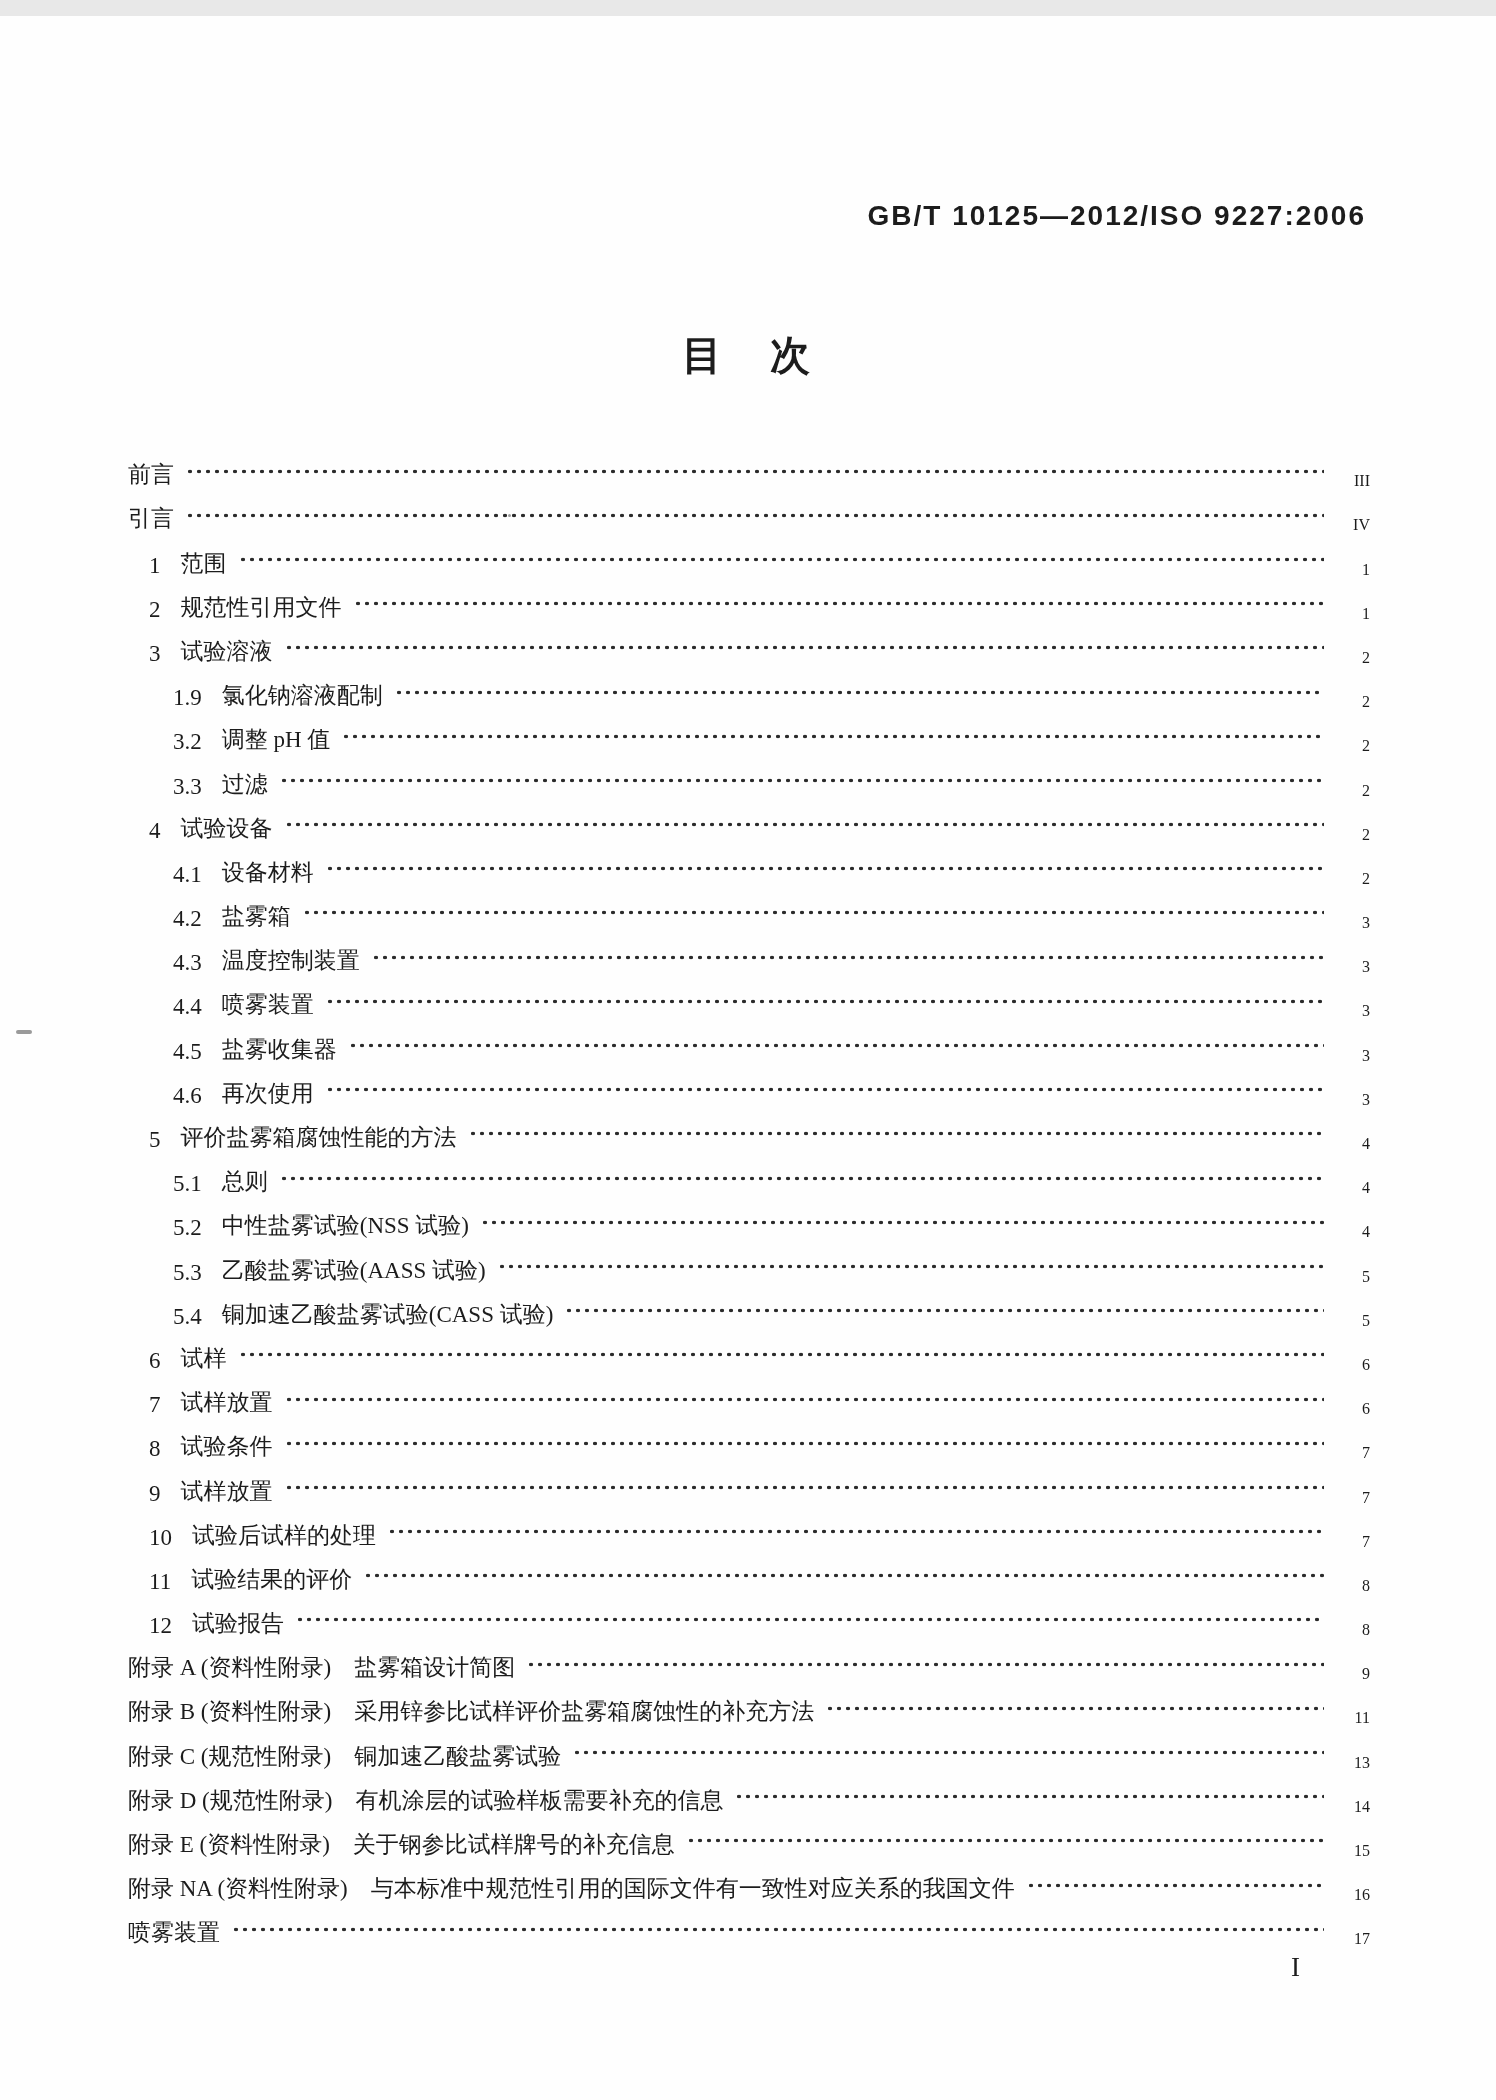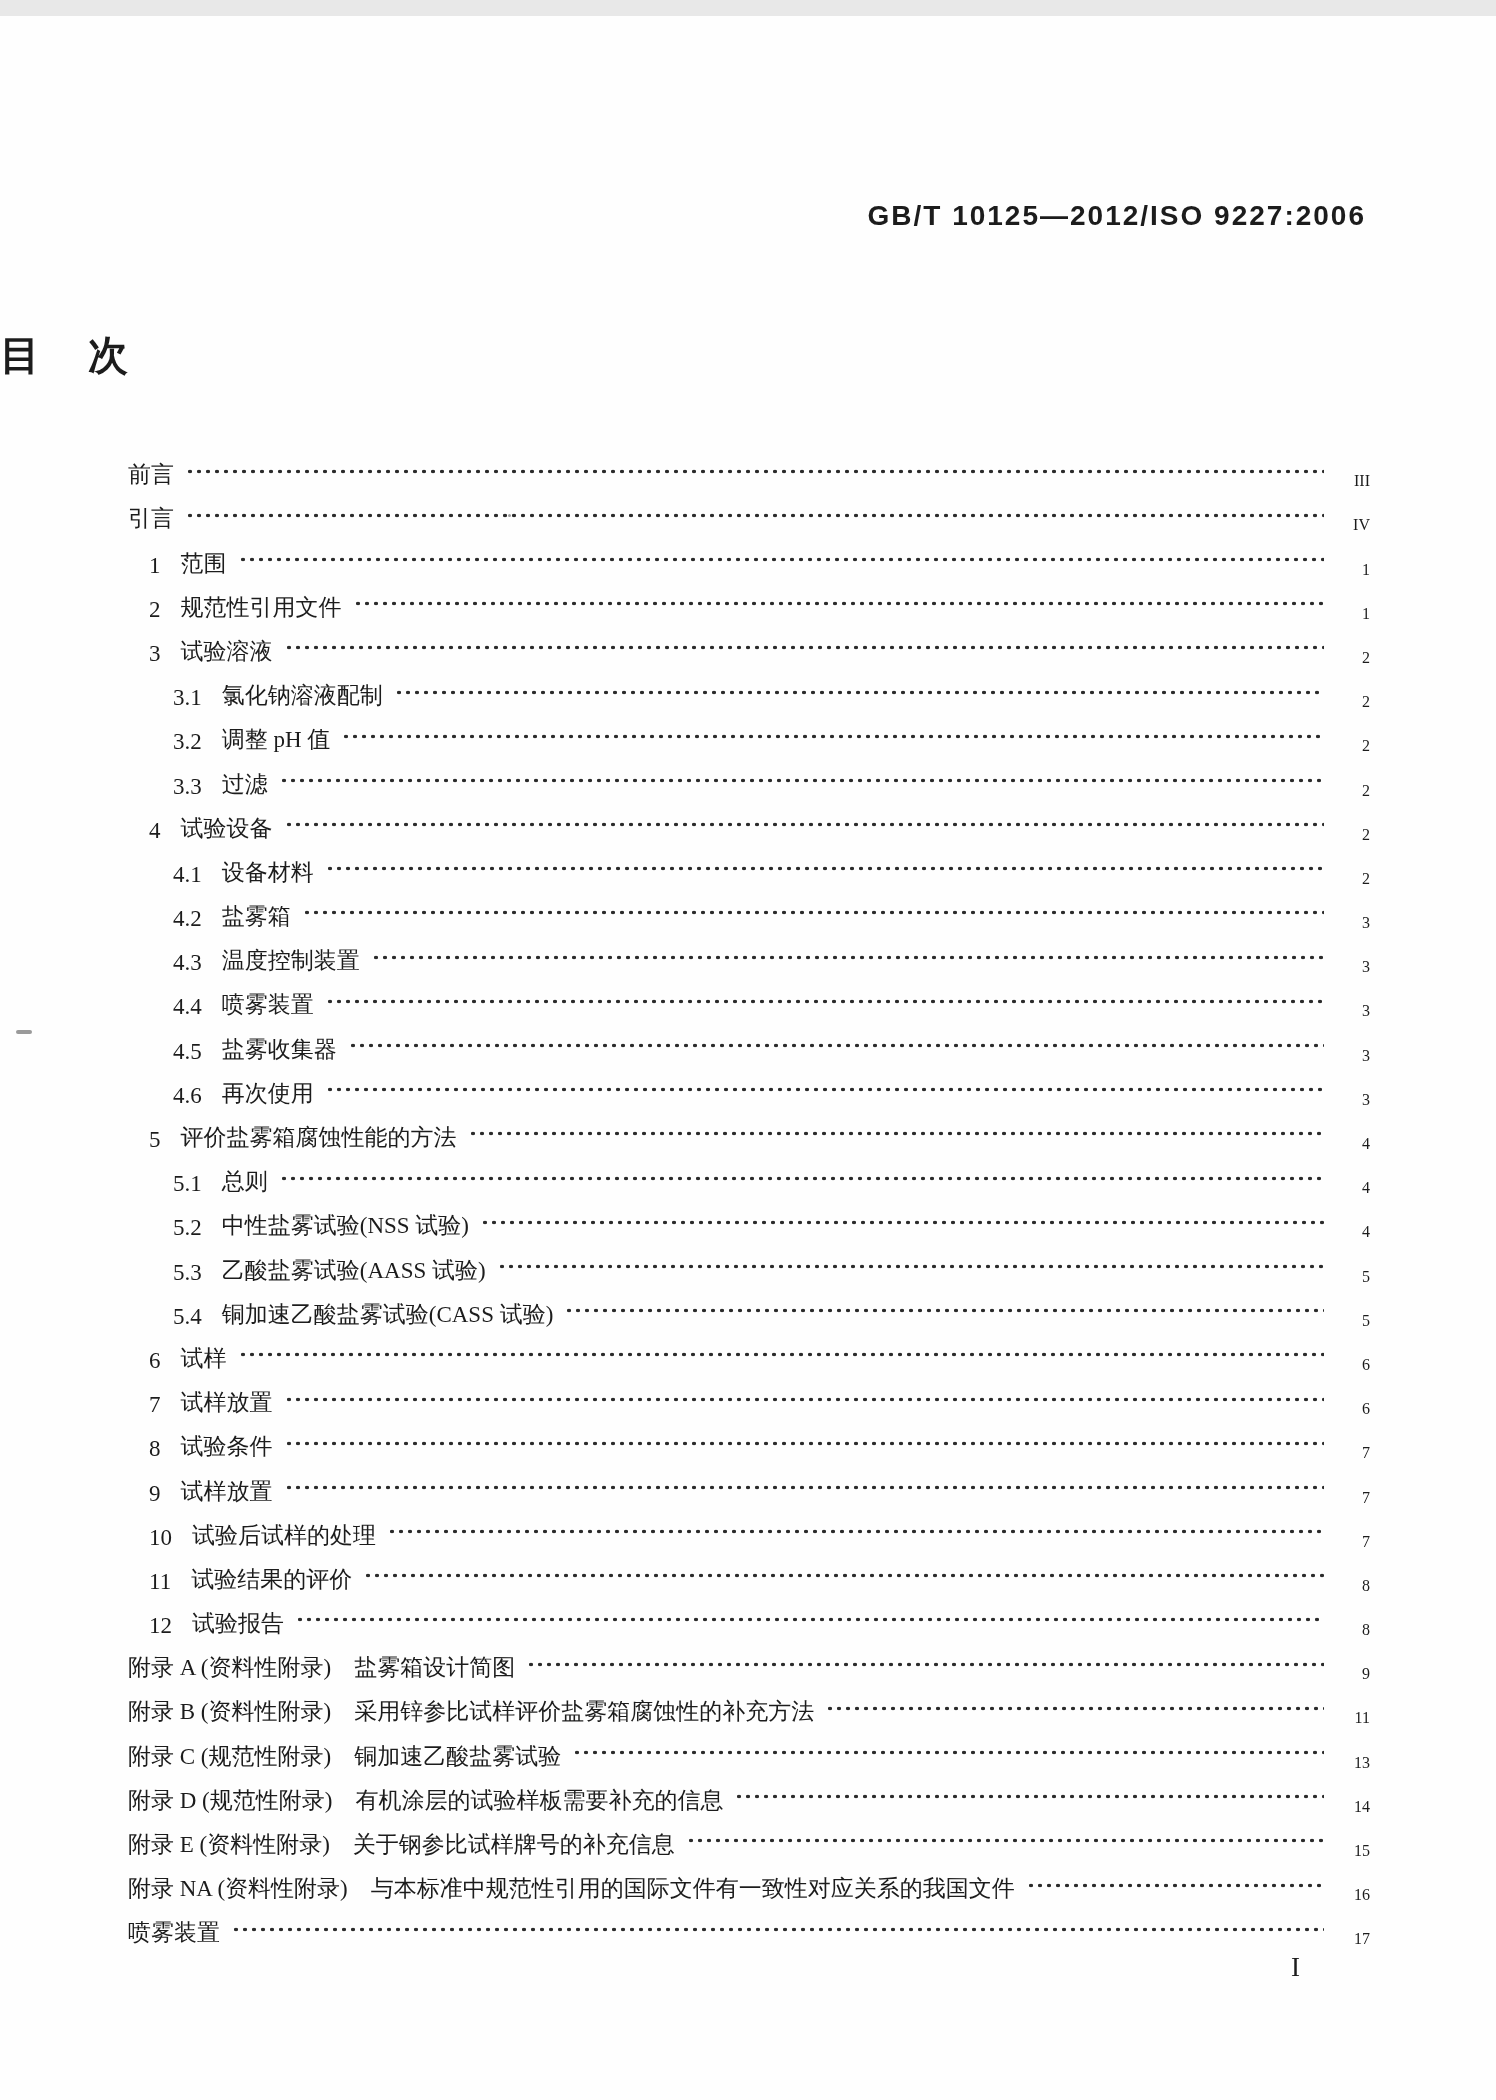--- a/index.html
+++ b/index.html
@@ -22,20 +22,21 @@
     font-size: 28px;
     letter-spacing: 2px;
     white-space: nowrap;
   }
   .doc-title {
     position: absolute;
     top: 312px;
     left: 0;
     width: 100%;
     margin: 0;
+    text-align: center;
     font-family: "Liberation Sans", "DejaVu Sans", sans-serif;
     font-weight: bold;
     font-size: 40px;
     letter-spacing: 4px;
   }
   .toc {
     position: absolute;
     top: 430px;
     left: 128px;
     right: 126px;
@@ -113,21 +114,21 @@
     <span class="leader"></span>
     <span class="pnum">1</span>
   </div>
       <div class="row clause">
     <span class="num">3</span>
     <span class="label">试验溶液</span>
     <span class="leader"></span>
     <span class="pnum">2</span>
   </div>
       <div class="row sub">
-    <span class="num">3.1</span>
+    <span class="num">1.9</span>
     <span class="label">氯化钠溶液配制</span>
     <span class="leader"></span>
     <span class="pnum">2</span>
   </div>
       <div class="row sub">
     <span class="num">3.2</span>
     <span class="label">调整 pH 值</span>
     <span class="leader"></span>
     <span class="pnum">2</span>
   </div>

